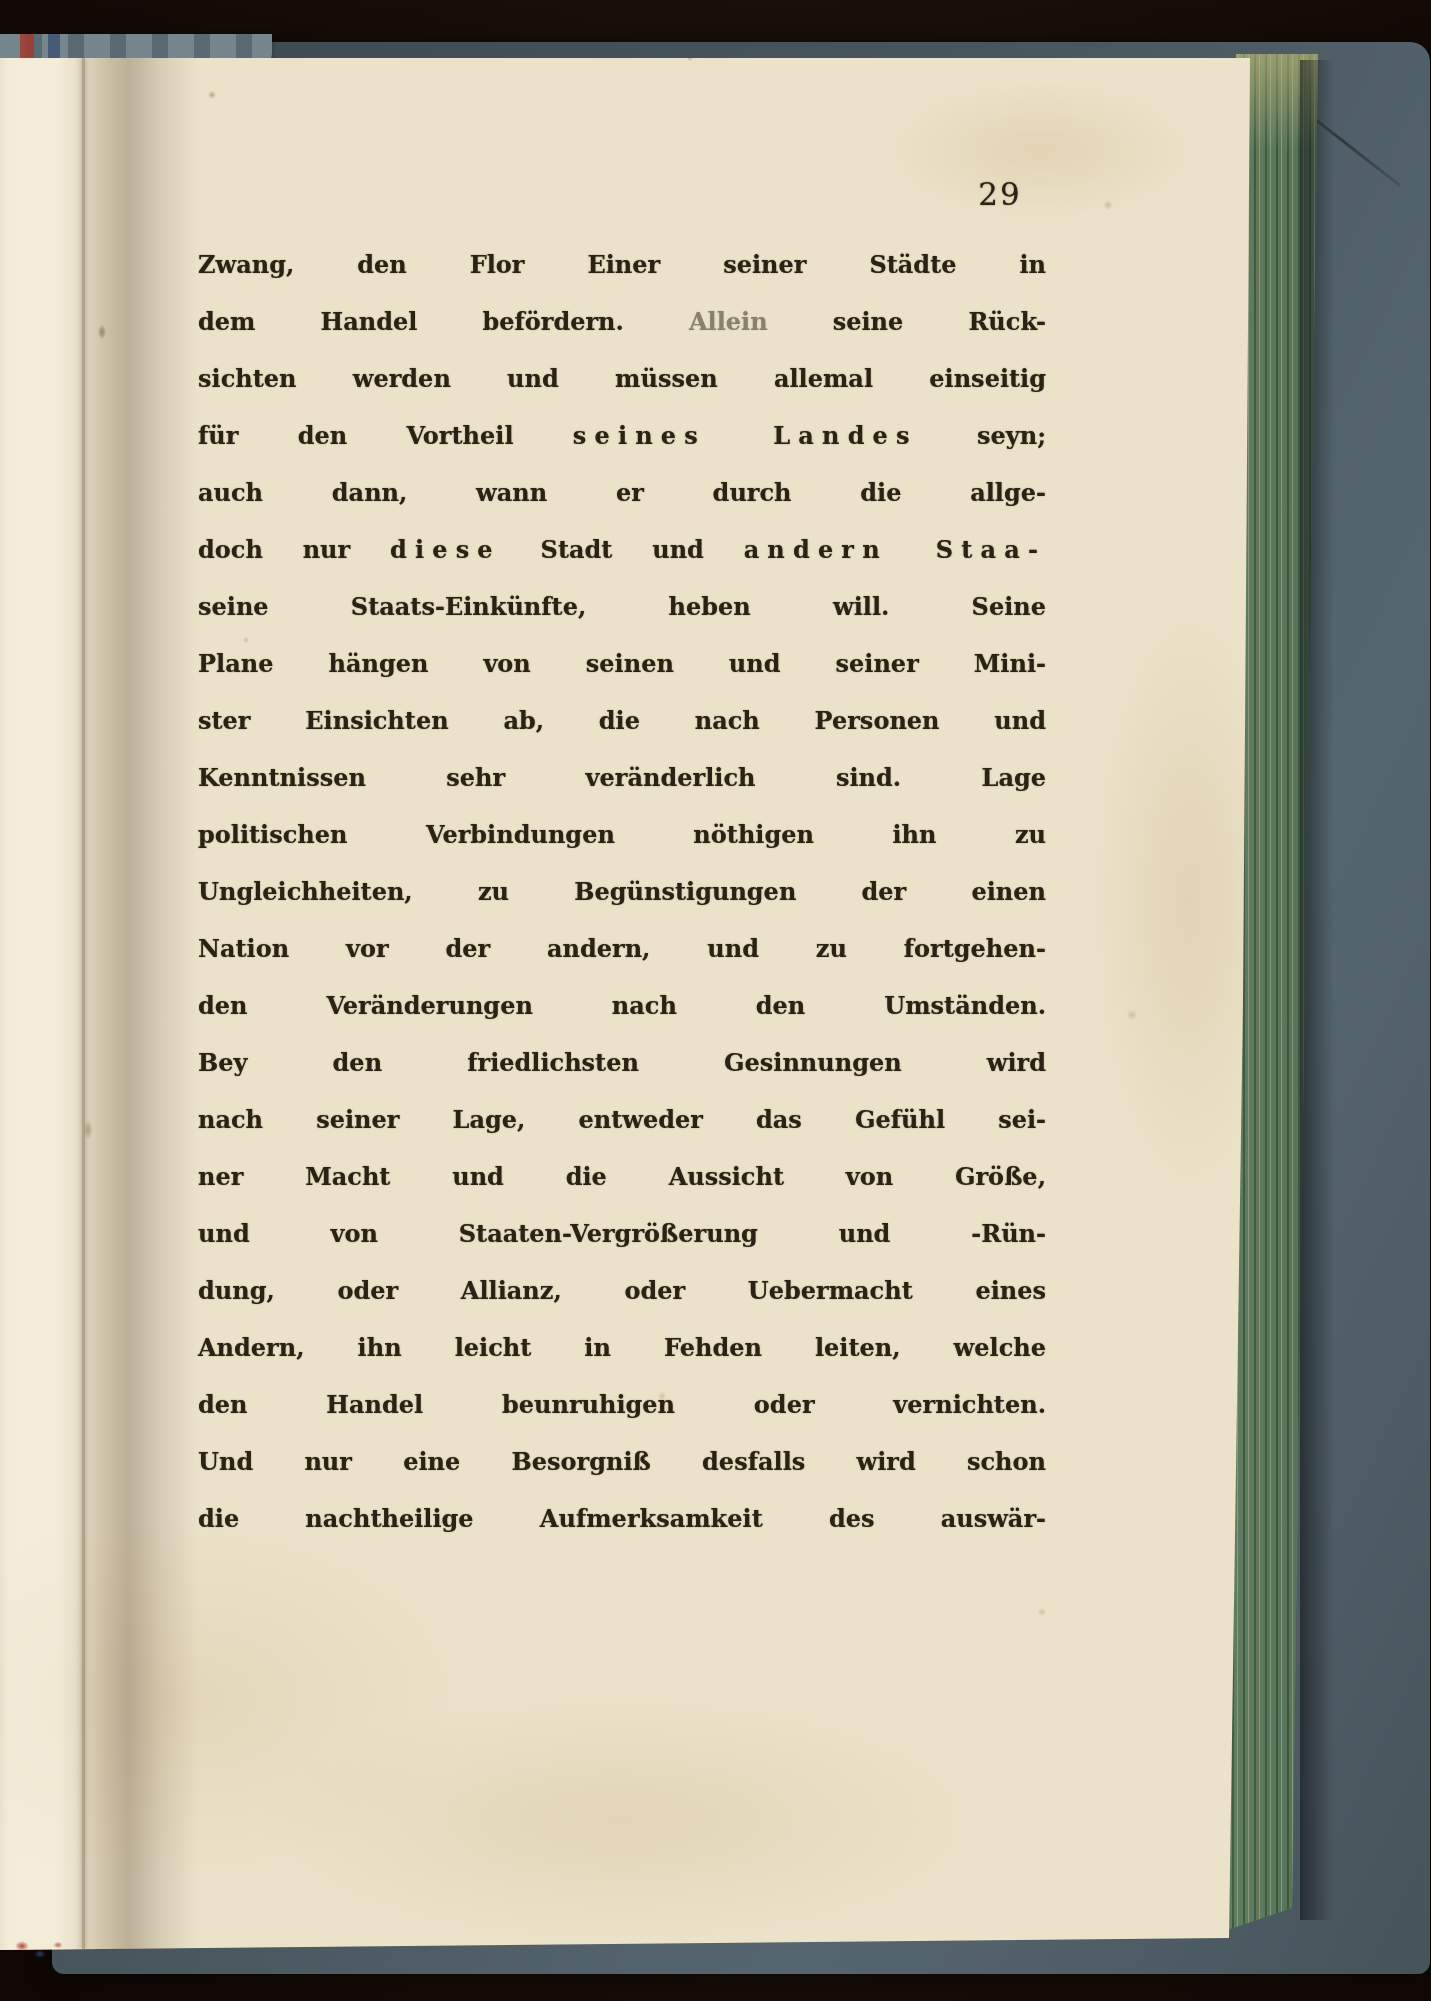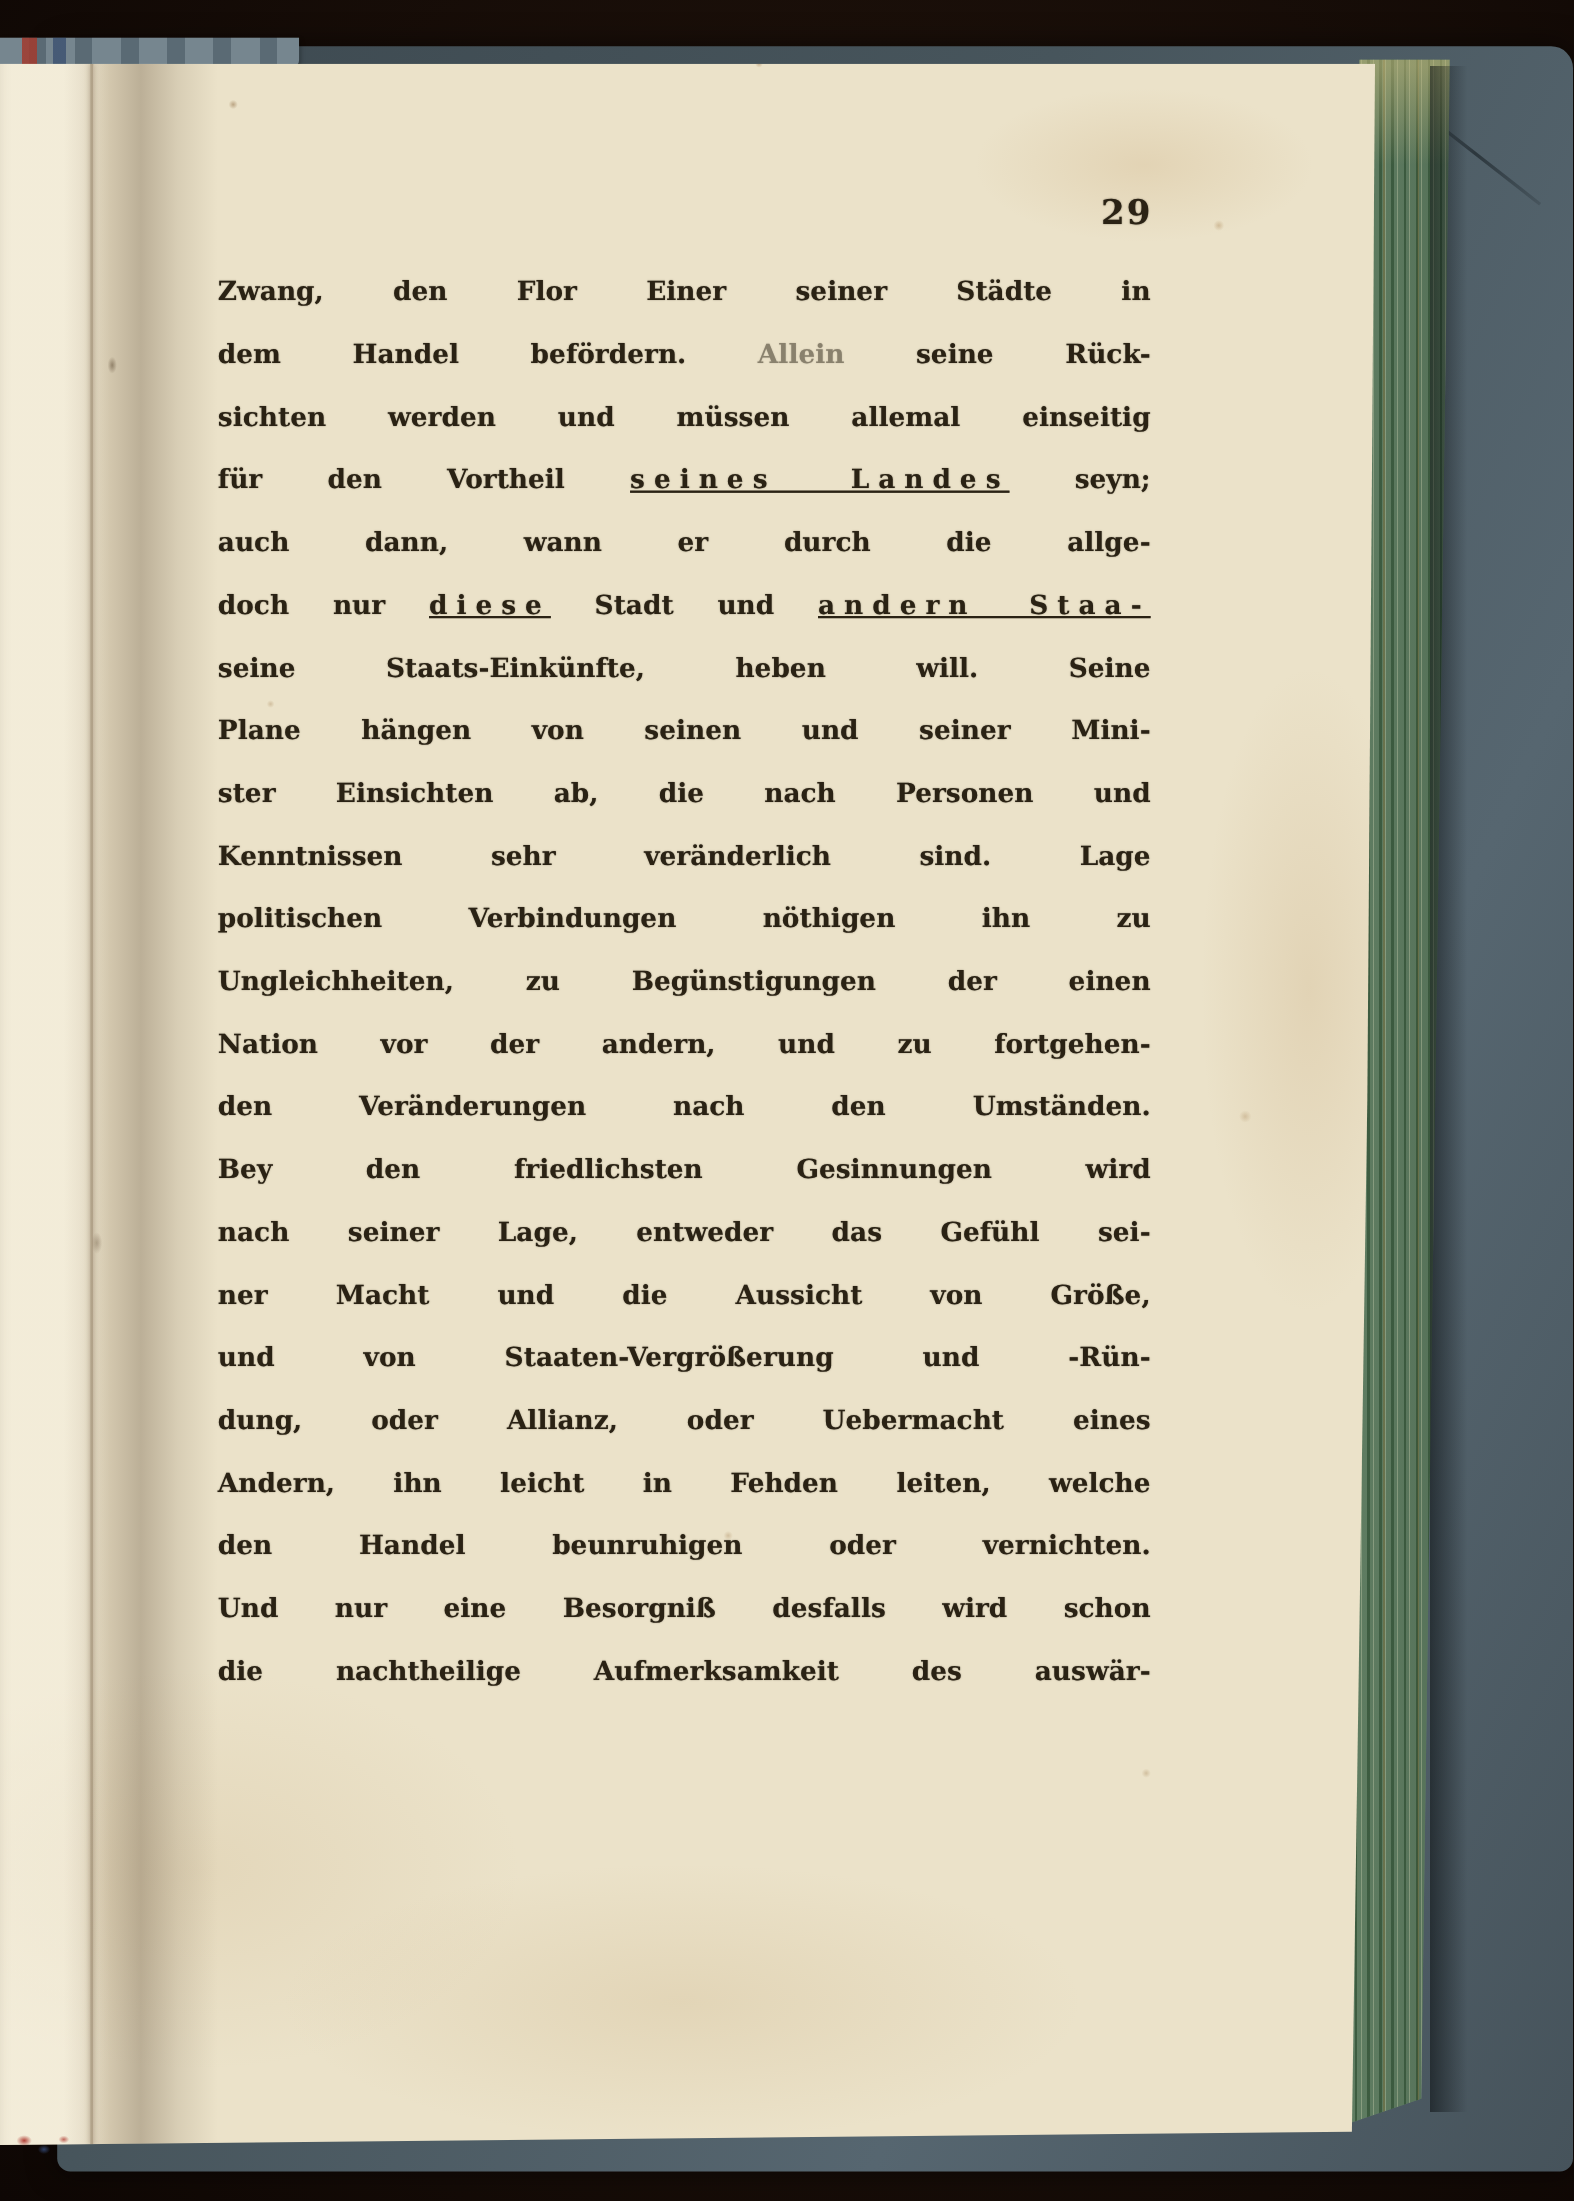--- a/index.html
+++ b/index.html
@@ -104,37 +104,37 @@
     position:absolute;left:6px;top:1936px;width:80px;height:26px;
     background:
       radial-gradient(ellipse 10px 7px at 16px 10px,rgba(170,46,38,.9),transparent 70%),
       radial-gradient(ellipse 8px 6px at 34px 18px,rgba(52,74,120,.85),transparent 70%),
       radial-gradient(ellipse 7px 5px at 52px 9px,rgba(170,46,38,.7),transparent 70%);
   }
 
   
   .page-number{
     position:absolute;left:952px;top:176px;width:96px;
-    text-align:right;
-    font-size:31px;font-weight:700;color:#2b2315;
+    text-align:center;
+    font-size:31px;font-weight:400;color:#2b2315;
     letter-spacing:2px;
     text-shadow:0 0 1.5px rgba(43,35,21,.6);
   }
   .text-block{
     position:absolute;left:198px;top:236px;width:848px;
     font-size:24px;font-weight:700;color:#2a2214;
     text-shadow:0 0 1.3px rgba(42,34,20,.55);
   }
   .line{
     height:57px;line-height:57px;
     text-align:justify;text-align-last:justify;
     white-space:normal;
   }
   .line span{display:inline;}
-  .sp{letter-spacing:.34em;text-decoration:underline;}
+  .sp{letter-spacing:.34em;}
   .fd{opacity:.5;filter:blur(.4px);}
 </style>
 </head>
 <body>
 
 <div class="scene">
 
   <div class="cover">
     <div class="cover-crease"></div>
   </div>

